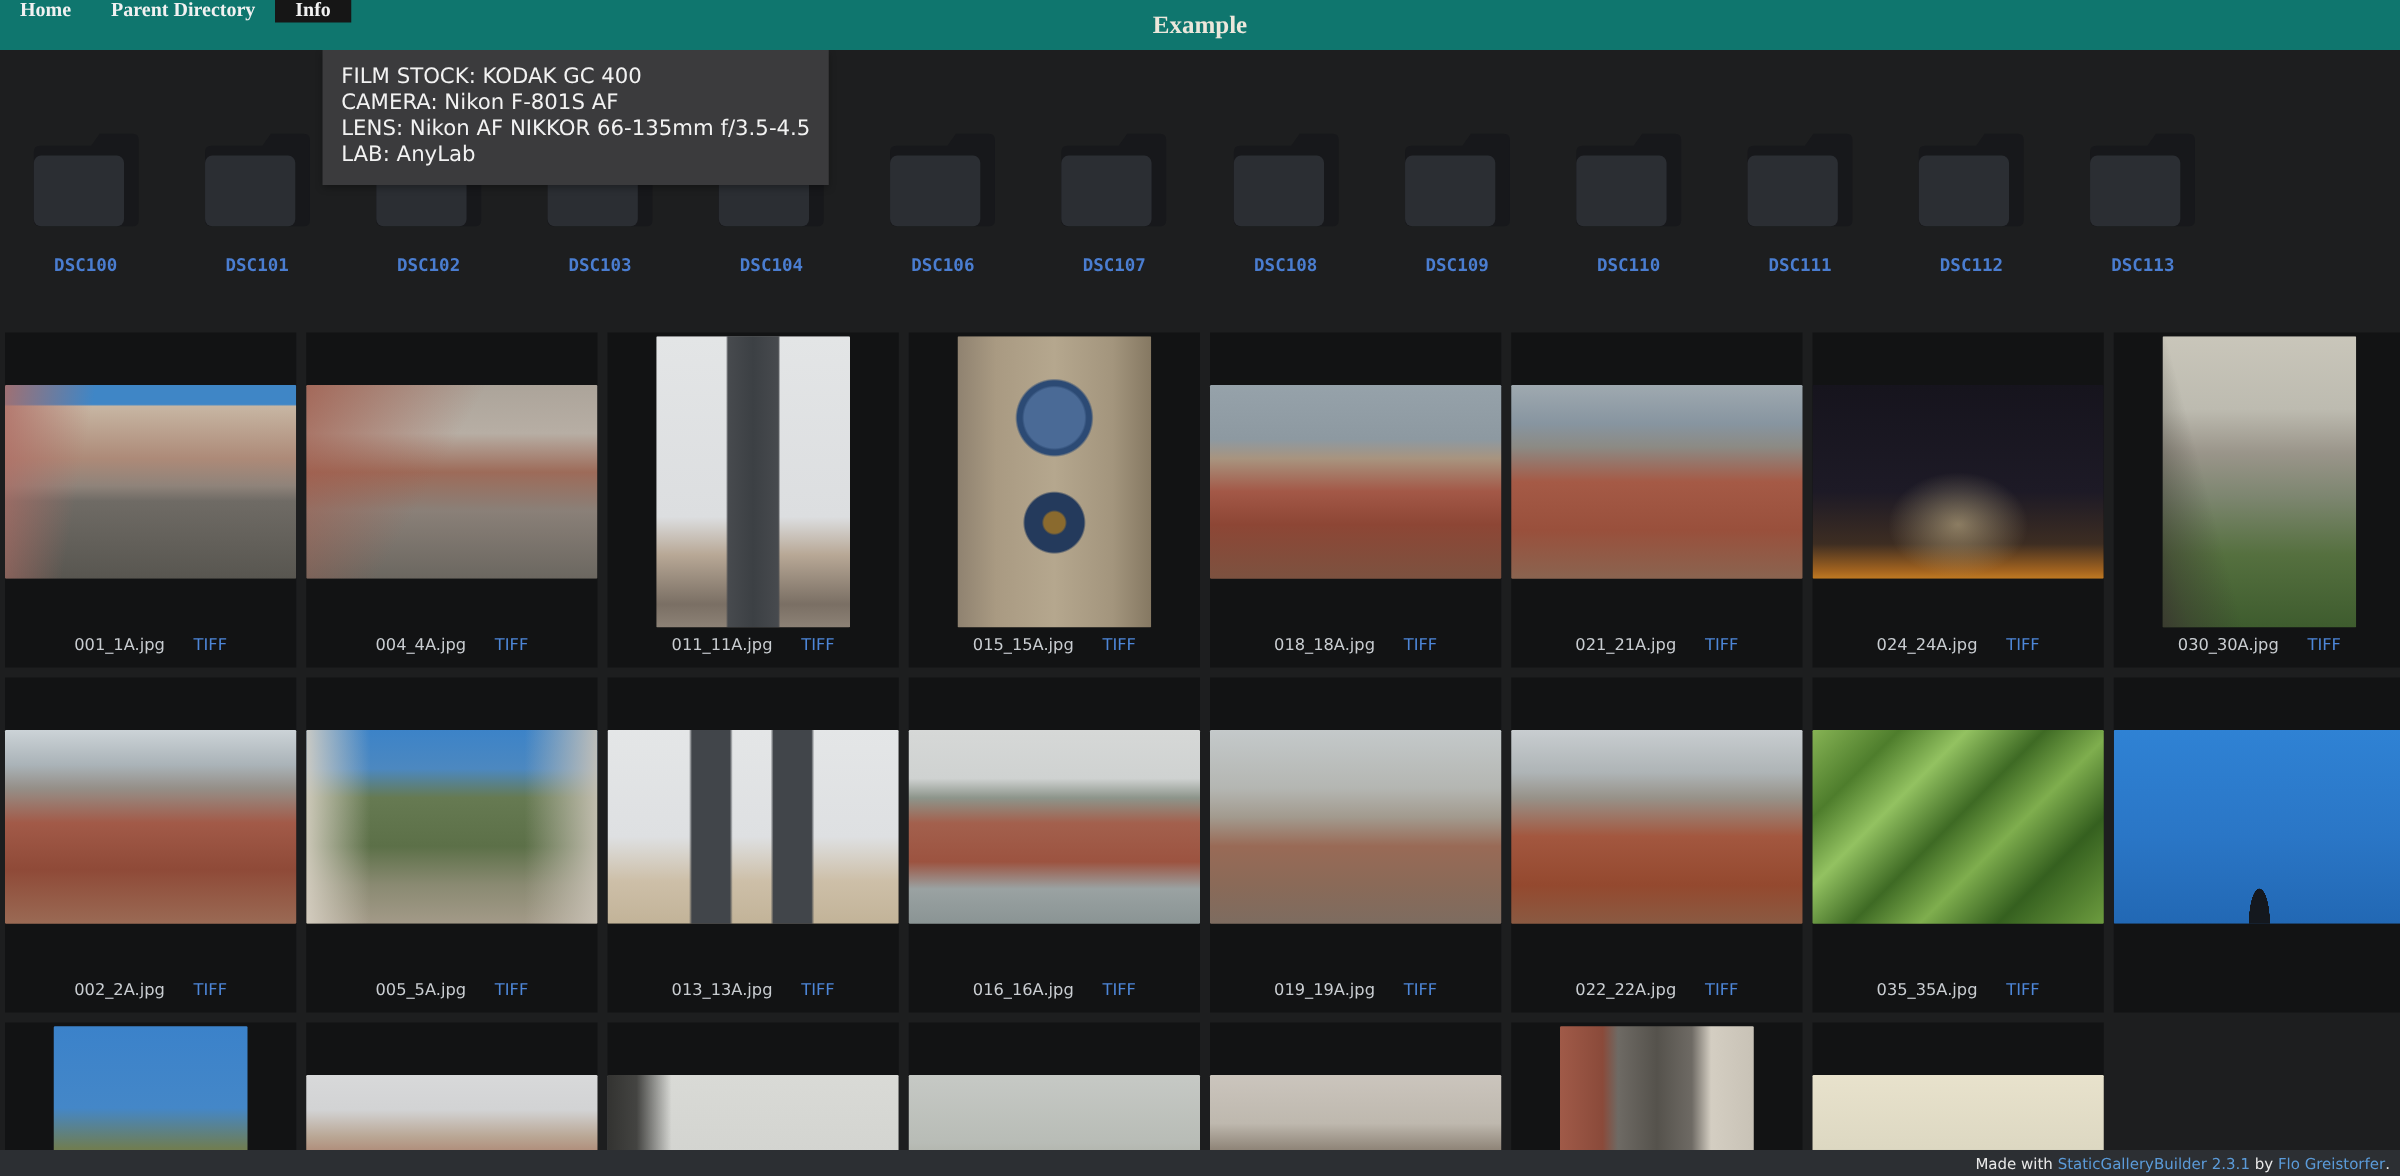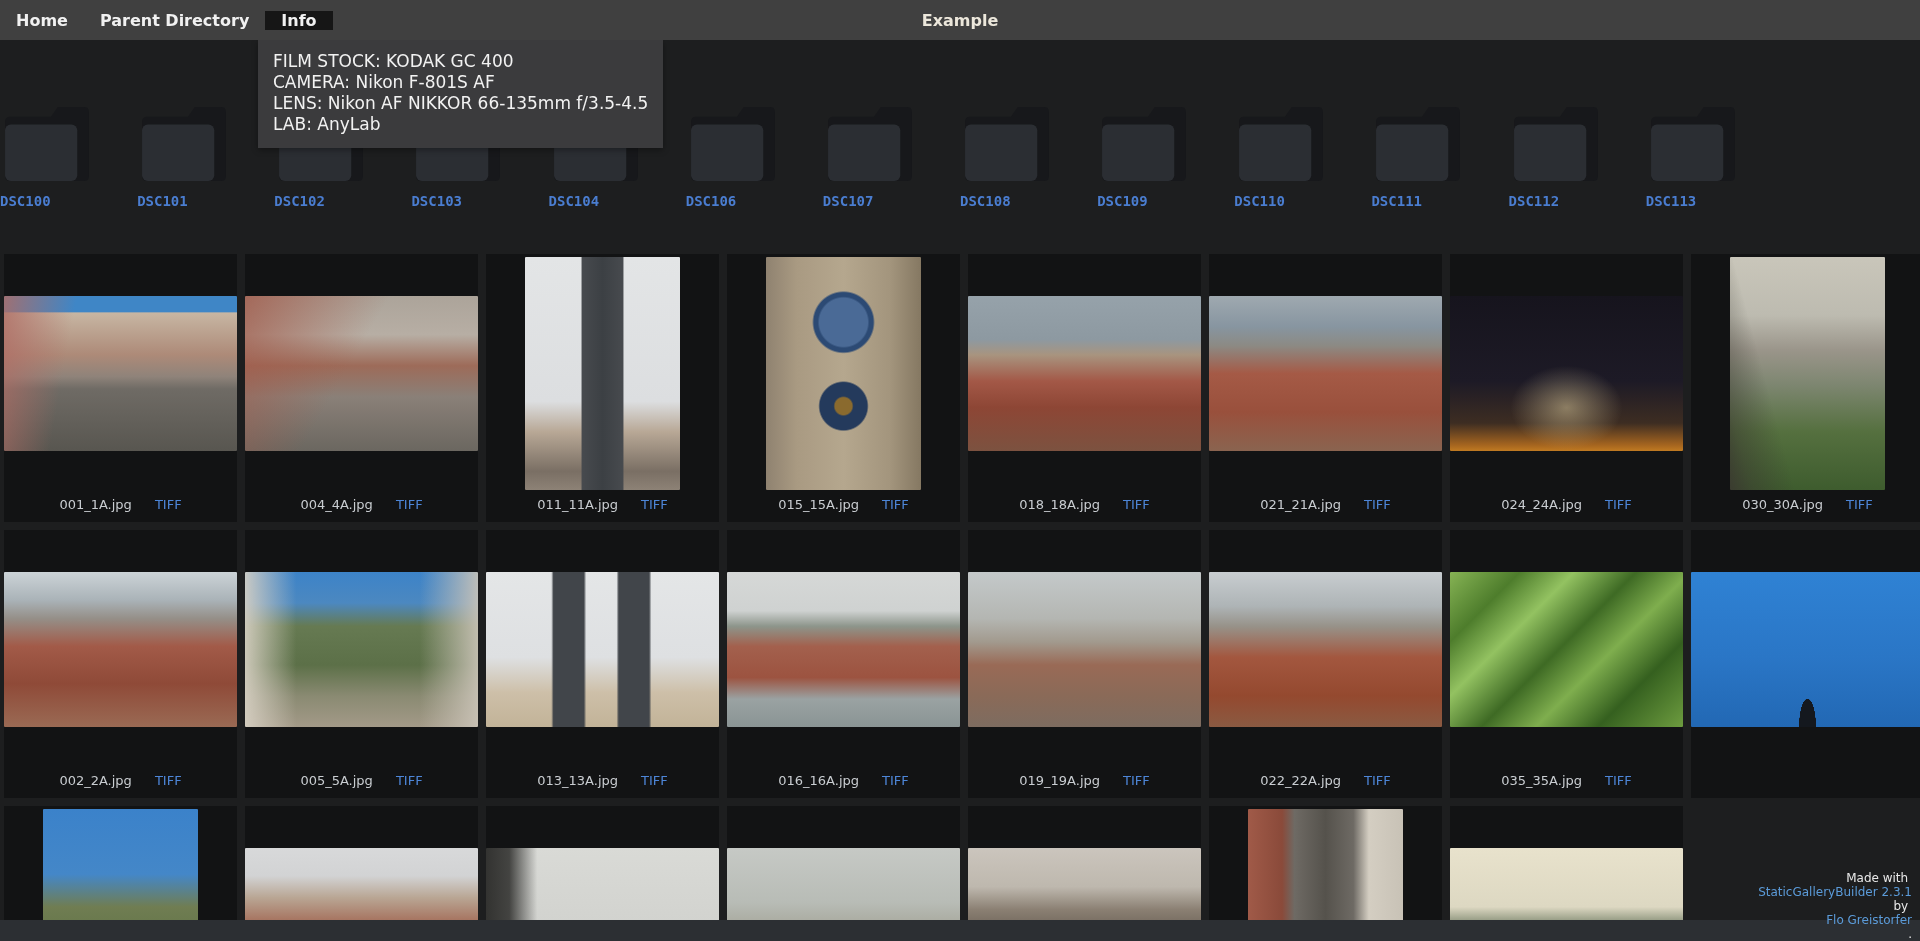--- a/index.html
+++ b/index.html
@@ -1,52 +1,52 @@
 <!DOCTYPE html>
 <html><head>
 <meta charset="utf-8">
 <style>
   html,body{margin:0;padding:0;}
   body{width:1920px;height:941px;overflow:hidden;background:#1d1e1f;
        font-family:"DejaVu Sans","Liberation Sans",sans-serif;}
   .page{position:relative;width:1920px;height:941px;overflow:hidden;}
 
   
-  .navbar{position:relative;height:40px;background:#404040;display:flex;align-items:center;z-index:30;}
+  .navbar{position:relative;height:40px;background:#0f766e;display:flex;align-items:flex-start;z-index:30;font-family:Liberation Serif, serif;}
   .nav-item{display:flex;align-items:center;padding:0 16px;font-size:16px;font-weight:bold;
             color:#f1f1f1;cursor:pointer;white-space:nowrap;}
   .nav-item.active{background:#161616;}
   .nav-title{position:absolute;left:50%;top:0;transform:translateX(-50%);height:40px;
-             display:flex;align-items:center;font-size:16px;font-weight:bold;color:#ece7db;}
+             display:flex;align-items:center;font-size:20px;font-weight:bold;color:#ece7db;}
 
   
   .info-panel{position:absolute;left:258px;top:40px;z-index:25;background:#3b3b3d;
               padding:11px 15px 13px 15px;color:#f2f2f2;font-size:17px;line-height:21px;
               box-shadow:0 2px 6px rgba(0,0,0,0.35);}
   .info-line{white-space:nowrap;}
 
   
   .folder-row{display:grid;grid-template-columns:repeat(14,1fr);padding-top:64px;}
-  .folder-cell{display:flex;flex-direction:column;align-items:flex-start;cursor:pointer;}
+  .folder-cell{display:flex;flex-direction:column;align-items:center;cursor:pointer;gap:12px;}
   .folder-icon{display:block;}
   .folder-label{margin-top:9px;font-family:"DejaVu Sans Mono","Liberation Mono",monospace;
                 font-weight:bold;font-size:14px;color:#4a7dd0;text-decoration:none;}
 
   
   .grid{margin-top:45px;display:grid;grid-template-columns:repeat(8,1fr);gap:8px;padding:0 4px;}
   .cell{background:#121314;display:flex;flex-direction:column;}
   .thumb-box{height:238px;display:flex;align-items:center;justify-content:center;}
   .thumb{border-radius:1px;cursor:pointer;}
   .cell-label{height:30px;text-align:center;font-size:13px;color:#c9cdd1;padding-top:5px;box-sizing:border-box;}
   .tiff{color:#4d86d8;margin-left:23px;cursor:pointer;text-decoration:none;}
 
   
   .footer{position:absolute;left:0;bottom:0;width:100%;height:21px;background:#2c2f33;
-          z-index:40;display:flex;align-items:flex-end;justify-content:flex-end;
-          padding-right:8px;box-sizing:border-box;font-size:12px;color:#e9e9e9;white-space:pre;flex-direction:column;}
+          z-index:40;display:flex;align-items:center;justify-content:flex-end;
+          padding-right:8px;box-sizing:border-box;font-size:12px;color:#e9e9e9;white-space:pre;}
   .footer a{color:#5b9bd9;text-decoration:none;cursor:pointer;}
 </style>
 </head>
 <body>
 
 <div class="page">
 
   <div class="navbar">
     <div class="nav-item">Home</div>
     <div class="nav-item">Parent Directory</div>

